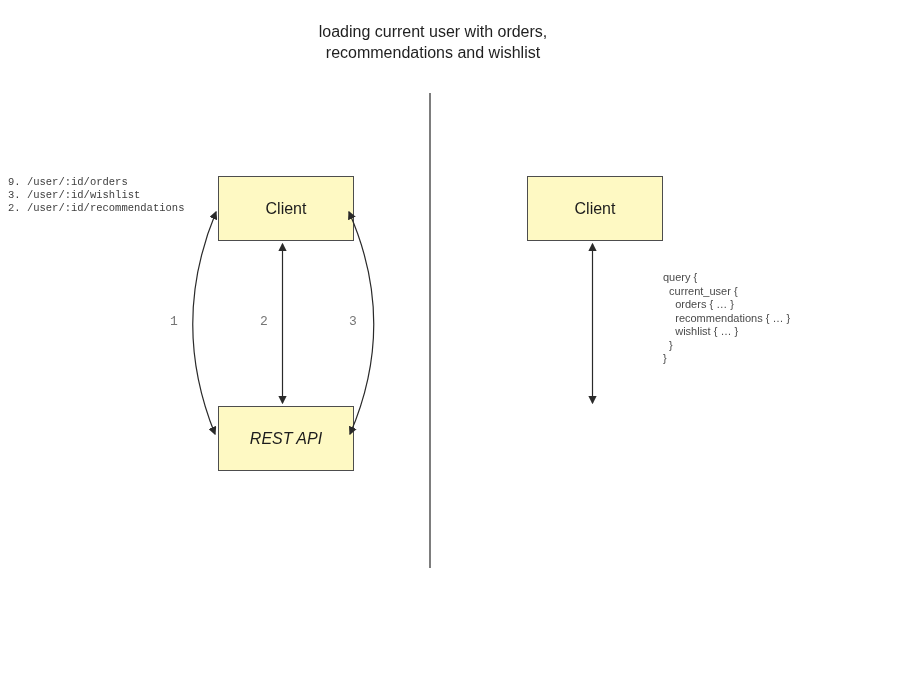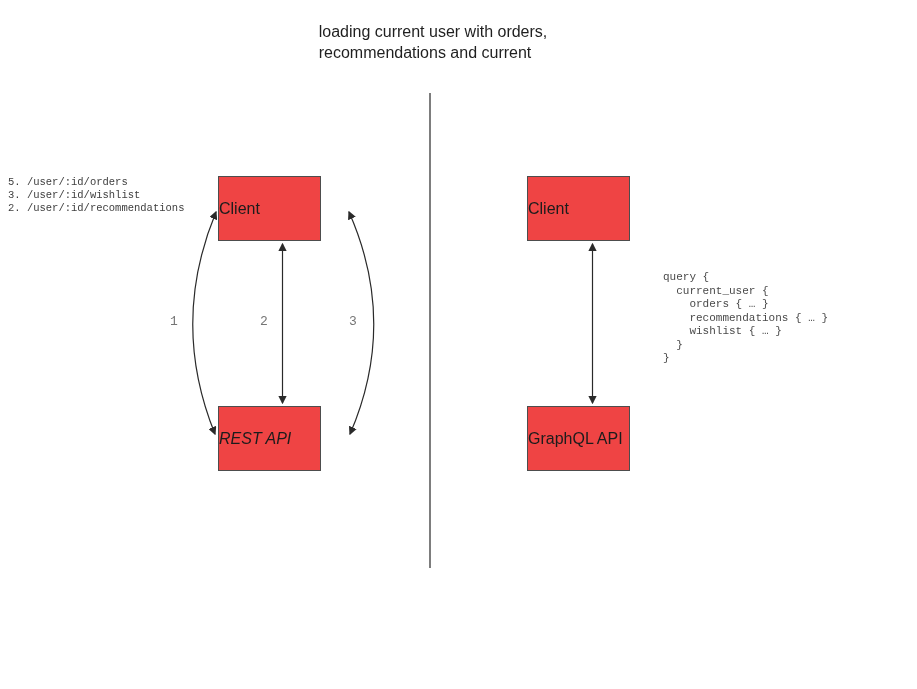--- a/index.html
+++ b/index.html
@@ -13,20 +13,21 @@
     width: 917px;
     height: 689px;
     background: #ffffff;
     overflow: hidden;
   }
   .title {
     position: absolute;
     left: 433px;
     top: 21px;
     transform: translateX(-50%);
+    text-align: center;
     font-size: 16px;
     line-height: 21px;
     color: #1f1f1f;
     white-space: nowrap;
   }
   .divider {
     position: absolute;
     left: 429px;
     top: 93px;
     width: 2px;
@@ -39,26 +40,27 @@
     top: 176px;
     font-family: "Liberation Mono", "DejaVu Sans Mono", monospace;
     font-size: 10.5px;
     line-height: 13px;
     color: #3e3e3e;
     white-space: nowrap;
   }
   .node {
     position: absolute;
     box-sizing: border-box;
-    width: 103px;
+    width: 136px;
     height: 65px;
-    background: #ef4444;
+    background: #fef9c3;
     border: 1.5px solid #4d4d4d;
     display: flex;
     align-items: center;
+    justify-content: center;
     font-size: 16px;
     color: #1c1c1c;
     white-space: nowrap;
   }
   .node--client-left  { left: 218px; top: 176px; }
   .node--rest-api     { left: 218px; top: 406px; font-style: italic; }
   .node--client-right { left: 527px; top: 176px; }
   .node--graphql-api  { left: 527px; top: 406px; }
   .arrow-label {
     position: absolute;
@@ -68,21 +70,21 @@
     color: #757575;
   }
   .arrow-label--1 { left: 174px; top: 321px; }
   .arrow-label--2 { left: 264px; top: 321px; }
   .arrow-label--3 { left: 353px; top: 321px; }
   .query {
     position: absolute;
     left: 663px;
     top: 271px;
     margin: 0;
-    font-family: Liberation Mono, monospace;
+    font-family: Liberation Sans, sans-serif;
     font-size: 11px;
     line-height: 13.5px;
     color: #4a4a4a;
     white-space: pre;
   }
   .arrows {
     position: absolute;
     left: 0;
     top: 0;
     width: 917px;
@@ -90,47 +92,44 @@
     pointer-events: none;
   }
 </style>
 </head>
 <body>
 
 <div class="canvas">
 
   <div class="title">
     <div>loading current user with orders,</div>
-    <div>recommendations and current</div>
+    <div>recommendations and wishlist</div>
   </div>
 
   <div class="divider"></div>
 
   <div class="endpoint-list">
-    <div>5. /user/:id/orders</div>
+    <div>9. /user/:id/orders</div>
     <div>3. /user/:id/wishlist</div>
     <div>2. /user/:id/recommendations</div>
   </div>
 
   <div class="node node--client-left">
     <span>Client</span>
   </div>
   <div class="node node--rest-api">
     <span>REST API</span>
   </div>
 
   <span class="arrow-label arrow-label--1">1</span>
   <span class="arrow-label arrow-label--2">2</span>
   <span class="arrow-label arrow-label--3">3</span>
 
   <div class="node node--client-right">
     <span>Client</span>
-  </div>
-  <div class="node node--graphql-api">
-    <span>GraphQL API</span>
   </div>
 
   <pre class="query">query {
   current_user {
     orders { … }
     recommendations { … }
     wishlist { … }
   }
 }</pre>
 

